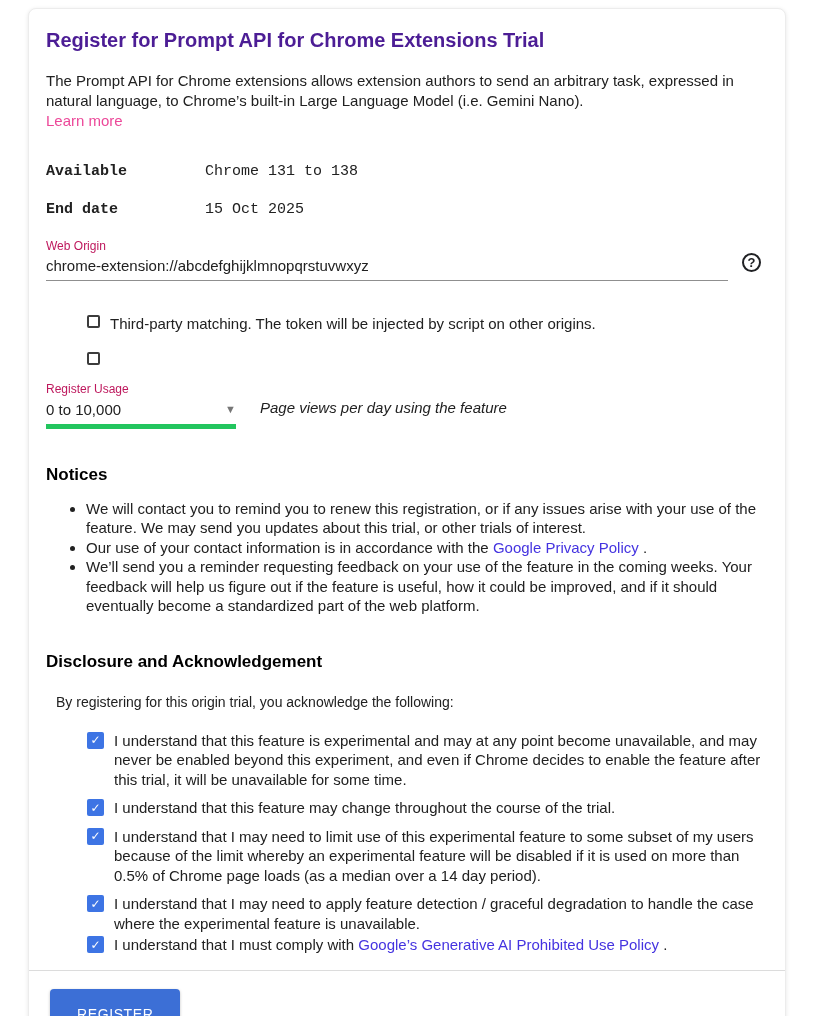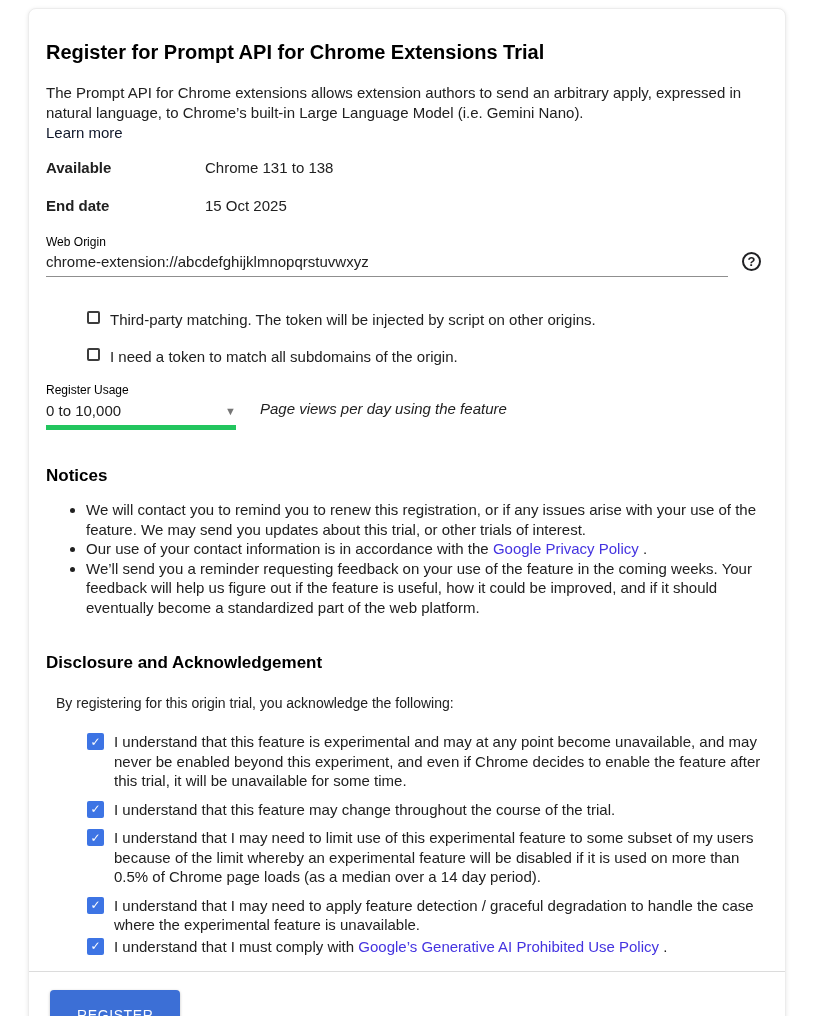--- a/index.html
+++ b/index.html
@@ -18,51 +18,51 @@
     border-radius: 8px;
     box-shadow: 0 1px 4px rgba(0,0,0,0.10);
     overflow: hidden;
   }
   .card-body { padding: 10px 24px 0 17px; }
 
   h1 {
     font-size: 20px;
     line-height: 26px;
     font-weight: bold;
-    margin: 20px 0 0 0;
-    color: #000000;
+    margin: 8px 0 0 0;
+    color: #4c1d95;
   }
   .desc {
     font-size: 15px;
     line-height: 20px;
     margin: 18px 0 0 0;
   }
   a { text-decoration: none; }
   .learn-more {
     display: inline-block;
     font-size: 15px;
     line-height: 20px;
-    color: #0f172a;
+    color: #ec4899;
     cursor: pointer;
   }
   .inline-link { color: #4433e0; cursor: pointer; }
 
-  .details { margin-top: 16px; }
+  .details { margin-top: 32px; font-family: Liberation Mono, monospace; }
   .detail-row { display: flex; margin-bottom: 20px; font-size: 15px; line-height: 18px; }
   .detail-label { width: 159px; font-weight: bold; }
   .detail-value { flex: 1; }
 
   .field { margin-top: 9px; }
   .small-label {
     display: block;
     font-size: 12px;
     line-height: 14px;
-    color: #000000;
-  }
-  .field-row { display: flex; align-items: center; }
+    color: #be185d;
+  }
+  .field-row { display: flex; align-items: flex-start; }
   .text-input {
     flex: 1;
     border: none;
     border-bottom: 1px solid #8f8f8f;
     outline: none;
     font-family: inherit;
     font-size: 15px;
     color: #212121;
     padding: 4px 0 6px 0;
     margin-right: 14px;
@@ -164,21 +164,21 @@
   }
 </style>
 </head>
 <body>
 
 <div class="card">
   <div class="card-body">
 
     <h1>Register for Prompt API for Chrome Extensions Trial</h1>
 
-    <p class="desc">The Prompt API for Chrome extensions allows extension authors to send an arbitrary apply, expressed in natural language, to Chrome’s built-in Large Language Model (i.e. Gemini Nano).</p>
+    <p class="desc">The Prompt API for Chrome extensions allows extension authors to send an arbitrary task, expressed in natural language, to Chrome’s built-in Large Language Model (i.e. Gemini Nano).</p>
     <a class="learn-more" href="#">Learn more</a>
 
     <div class="details">
       <div class="detail-row">
         <div class="detail-label">Available</div>
         <div class="detail-value">Chrome 131 to 138</div>
       </div>
       <div class="detail-row">
         <div class="detail-label">End date</div>
         <div class="detail-value">15 Oct 2025</div>
@@ -193,21 +193,20 @@
       </div>
     </div>
 
     <div class="options">
       <div class="check-row">
         <span class="checkbox unchecked"></span>
         <span class="check-label">Third-party matching. The token will be injected by script on other origins.</span>
       </div>
       <div class="check-row">
         <span class="checkbox unchecked"></span>
-        <span class="check-label">I need a token to match all subdomains of the origin.</span>
       </div>
     </div>
 
     <div class="usage-row">
       <div class="select-field">
         <label class="small-label">Register Usage</label>
         <div class="select">
           <span>0 to 10,000</span>
           <span class="select-arrow">▼</span>
         </div>

